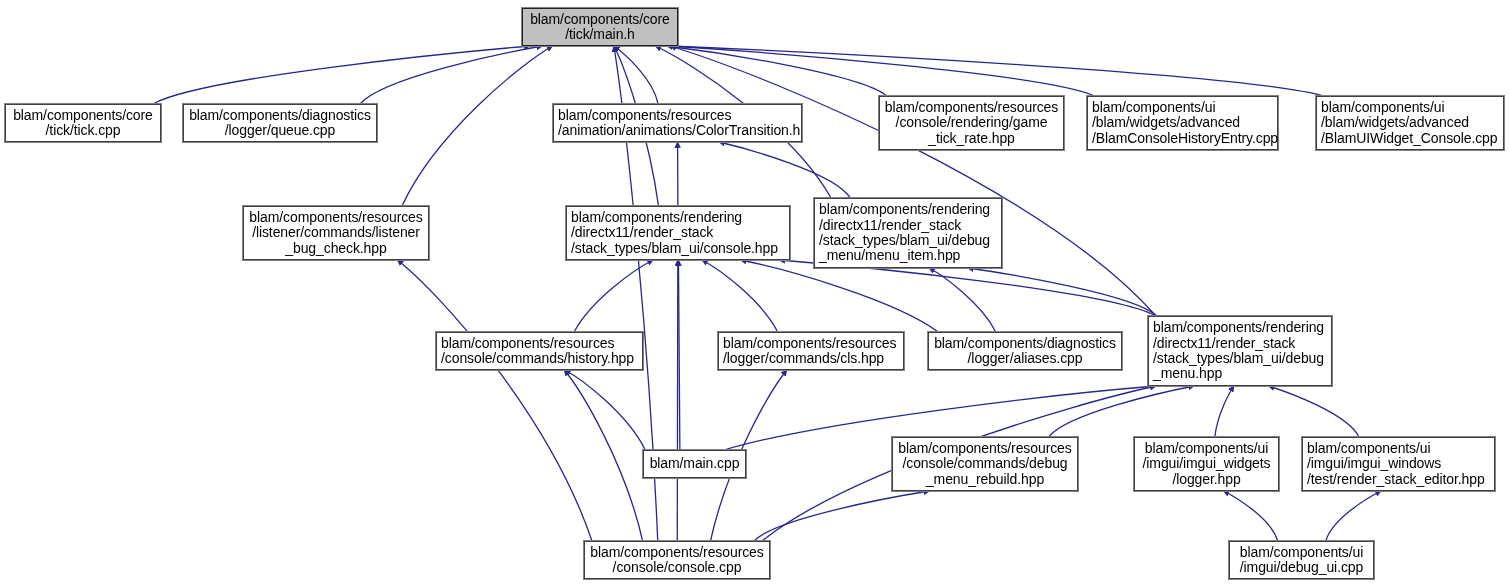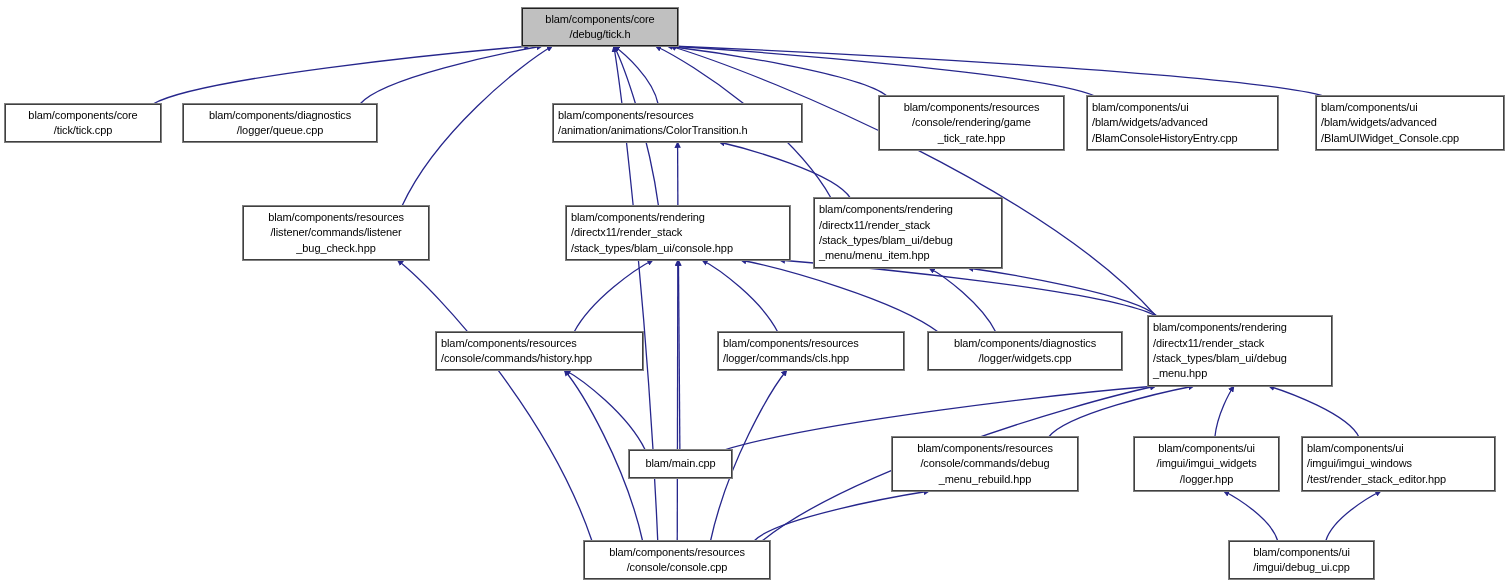--- a/index.html
+++ b/index.html
@@ -25,21 +25,21 @@
     pointer-events: none;
   }
   .node {
     position: absolute;
     box-sizing: border-box;
     background: #ffffff;
     border: 1px solid #404040;
     outline: 1px solid #808080;
     outline-offset: 0px;
     color: #000000;
-    font-size: 11px;
+    font-size: 14px;
     line-height: 15.4px;
     display: flex;
     flex-direction: column;
     justify-content: center;
     padding: 0 4px;
     white-space: pre;
     letter-spacing: -0.1px;
   }
   .node.root {
     background: #c0c0c0;
@@ -88,33 +88,33 @@
         <path d="M 1214.875 437 C 1217.1664 414.05, 1229.7691 392.12, 1233.97 386" marker-end="url(#arrow)"></path>
         <path d="M 1358.875 437 C 1348.0336 414.05, 1288.4059 392.12, 1268.53 386" marker-end="url(#arrow)"></path>
         <path d="M 724 450 C 819.0400000000001 421.2, 1060.96 393.68, 1156 386" marker-end="url(#arrow)"></path>
         <path d="M 762 541 C 848.68 471.25, 1069.32 404.6, 1156 386" marker-end="url(#arrow)"></path>
         <path d="M 754 541 C 775.0672 518.5, 890.9368 497, 929.56 491" marker-end="url(#arrow)"></path>
         <path d="M 592 541 C 549.1836000000001 414.55, 440.1964 293.72, 397.38 260" marker-end="url(#arrow)"></path>
         <path d="M 1277.75 541 C 1271.252 518.5, 1235.513 497, 1223.6 491" marker-end="url(#arrow)"></path>
         <path d="M 1325.75 541 C 1332.3848 518.5, 1368.8762 497, 1381.04 491" marker-end="url(#arrow)"></path>
       </g>
   </svg>
-<div class="node root align-center" style="left: 522px; top: 8px; width: 156px; height: 38px;"><span class="ln">blam/components/core</span><span class="ln">/debug/tick.h</span></div>
+<div class="node root align-center" style="left: 522px; top: 8px; width: 156px; height: 38px;"><span class="ln">blam/components/core</span><span class="ln">/tick/main.h</span></div>
     <div class="node align-center" style="left: 5px; top: 104px; width: 156px; height: 38px;"><span class="ln">blam/components/core</span><span class="ln">/tick/tick.cpp</span></div>
     <div class="node align-center" style="left: 183px; top: 104px; width: 194px; height: 38px;"><span class="ln">blam/components/diagnostics</span><span class="ln">/logger/queue.cpp</span></div>
     <div class="node align-left" style="left: 553px; top: 104px; width: 249px; height: 38px;"><span class="ln">blam/components/resources</span><span class="ln">/animation/animations/ColorTransition.h</span></div>
     <div class="node align-center" style="left: 879px; top: 96px; width: 185px; height: 54px;"><span class="ln">blam/components/resources</span><span class="ln">/console/rendering/game</span><span class="ln">_tick_rate.hpp</span></div>
     <div class="node align-left" style="left: 1087px; top: 96px; width: 191px; height: 54px;"><span class="ln">blam/components/ui</span><span class="ln">/blam/widgets/advanced</span><span class="ln">/BlamConsoleHistoryEntry.cpp</span></div>
     <div class="node align-left" style="left: 1316px; top: 96px; width: 188px; height: 54px;"><span class="ln">blam/components/ui</span><span class="ln">/blam/widgets/advanced</span><span class="ln">/BlamUIWidget_Console.cpp</span></div>
     <div class="node align-center" style="left: 243px; top: 206px; width: 186px; height: 54px;"><span class="ln">blam/components/resources</span><span class="ln">/listener/commands/listener</span><span class="ln">_bug_check.hpp</span></div>
     <div class="node align-left" style="left: 566px; top: 206px; width: 224px; height: 54px;"><span class="ln">blam/components/rendering</span><span class="ln">/directx11/render_stack</span><span class="ln">/stack_types/blam_ui/console.hpp</span></div>
     <div class="node align-left" style="left: 814px; top: 198px; width: 188px; height: 70px;"><span class="ln">blam/components/rendering</span><span class="ln">/directx11/render_stack</span><span class="ln">/stack_types/blam_ui/debug</span><span class="ln">_menu/menu_item.hpp</span></div>
     <div class="node align-left" style="left: 436px; top: 332px; width: 207px; height: 38px;"><span class="ln">blam/components/resources</span><span class="ln">/console/commands/history.hpp</span></div>
     <div class="node align-left" style="left: 718px; top: 332px; width: 186px; height: 38px;"><span class="ln">blam/components/resources</span><span class="ln">/logger/commands/cls.hpp</span></div>
-    <div class="node align-center" style="left: 928px; top: 332px; width: 194px; height: 38px;"><span class="ln">blam/components/diagnostics</span><span class="ln">/logger/widgets.cpp</span></div>
+    <div class="node align-center" style="left: 928px; top: 332px; width: 194px; height: 38px;"><span class="ln">blam/components/diagnostics</span><span class="ln">/logger/aliases.cpp</span></div>
     <div class="node align-left" style="left: 1148px; top: 316px; width: 184px; height: 70px;"><span class="ln">blam/components/rendering</span><span class="ln">/directx11/render_stack</span><span class="ln">/stack_types/blam_ui/debug</span><span class="ln">_menu.hpp</span></div>
-    <div class="node align-center" style="left: 629px; top: 450px; width: 103px; height: 28px;"><span class="ln">blam/main.cpp</span></div>
+    <div class="node align-center" style="left: 643px; top: 450px; width: 103px; height: 28px;"><span class="ln">blam/main.cpp</span></div>
     <div class="node align-center" style="left: 892px; top: 437px; width: 186px; height: 54px;"><span class="ln">blam/components/resources</span><span class="ln">/console/commands/debug</span><span class="ln">_menu_rebuild.hpp</span></div>
     <div class="node align-center" style="left: 1134px; top: 437px; width: 145px; height: 54px;"><span class="ln">blam/components/ui</span><span class="ln">/imgui/imgui_widgets</span><span class="ln">/logger.hpp</span></div>
     <div class="node align-left" style="left: 1302px; top: 437px; width: 193px; height: 54px;"><span class="ln">blam/components/ui</span><span class="ln">/imgui/imgui_windows</span><span class="ln">/test/render_stack_editor.hpp</span></div>
     <div class="node align-center" style="left: 584px; top: 541px; width: 186px; height: 38px;"><span class="ln">blam/components/resources</span><span class="ln">/console/console.cpp</span></div>
     <div class="node align-center" style="left: 1229px; top: 541px; width: 145px; height: 38px;"><span class="ln">blam/components/ui</span><span class="ln">/imgui/debug_ui.cpp</span></div>
   </div>
 
 </body></html>

